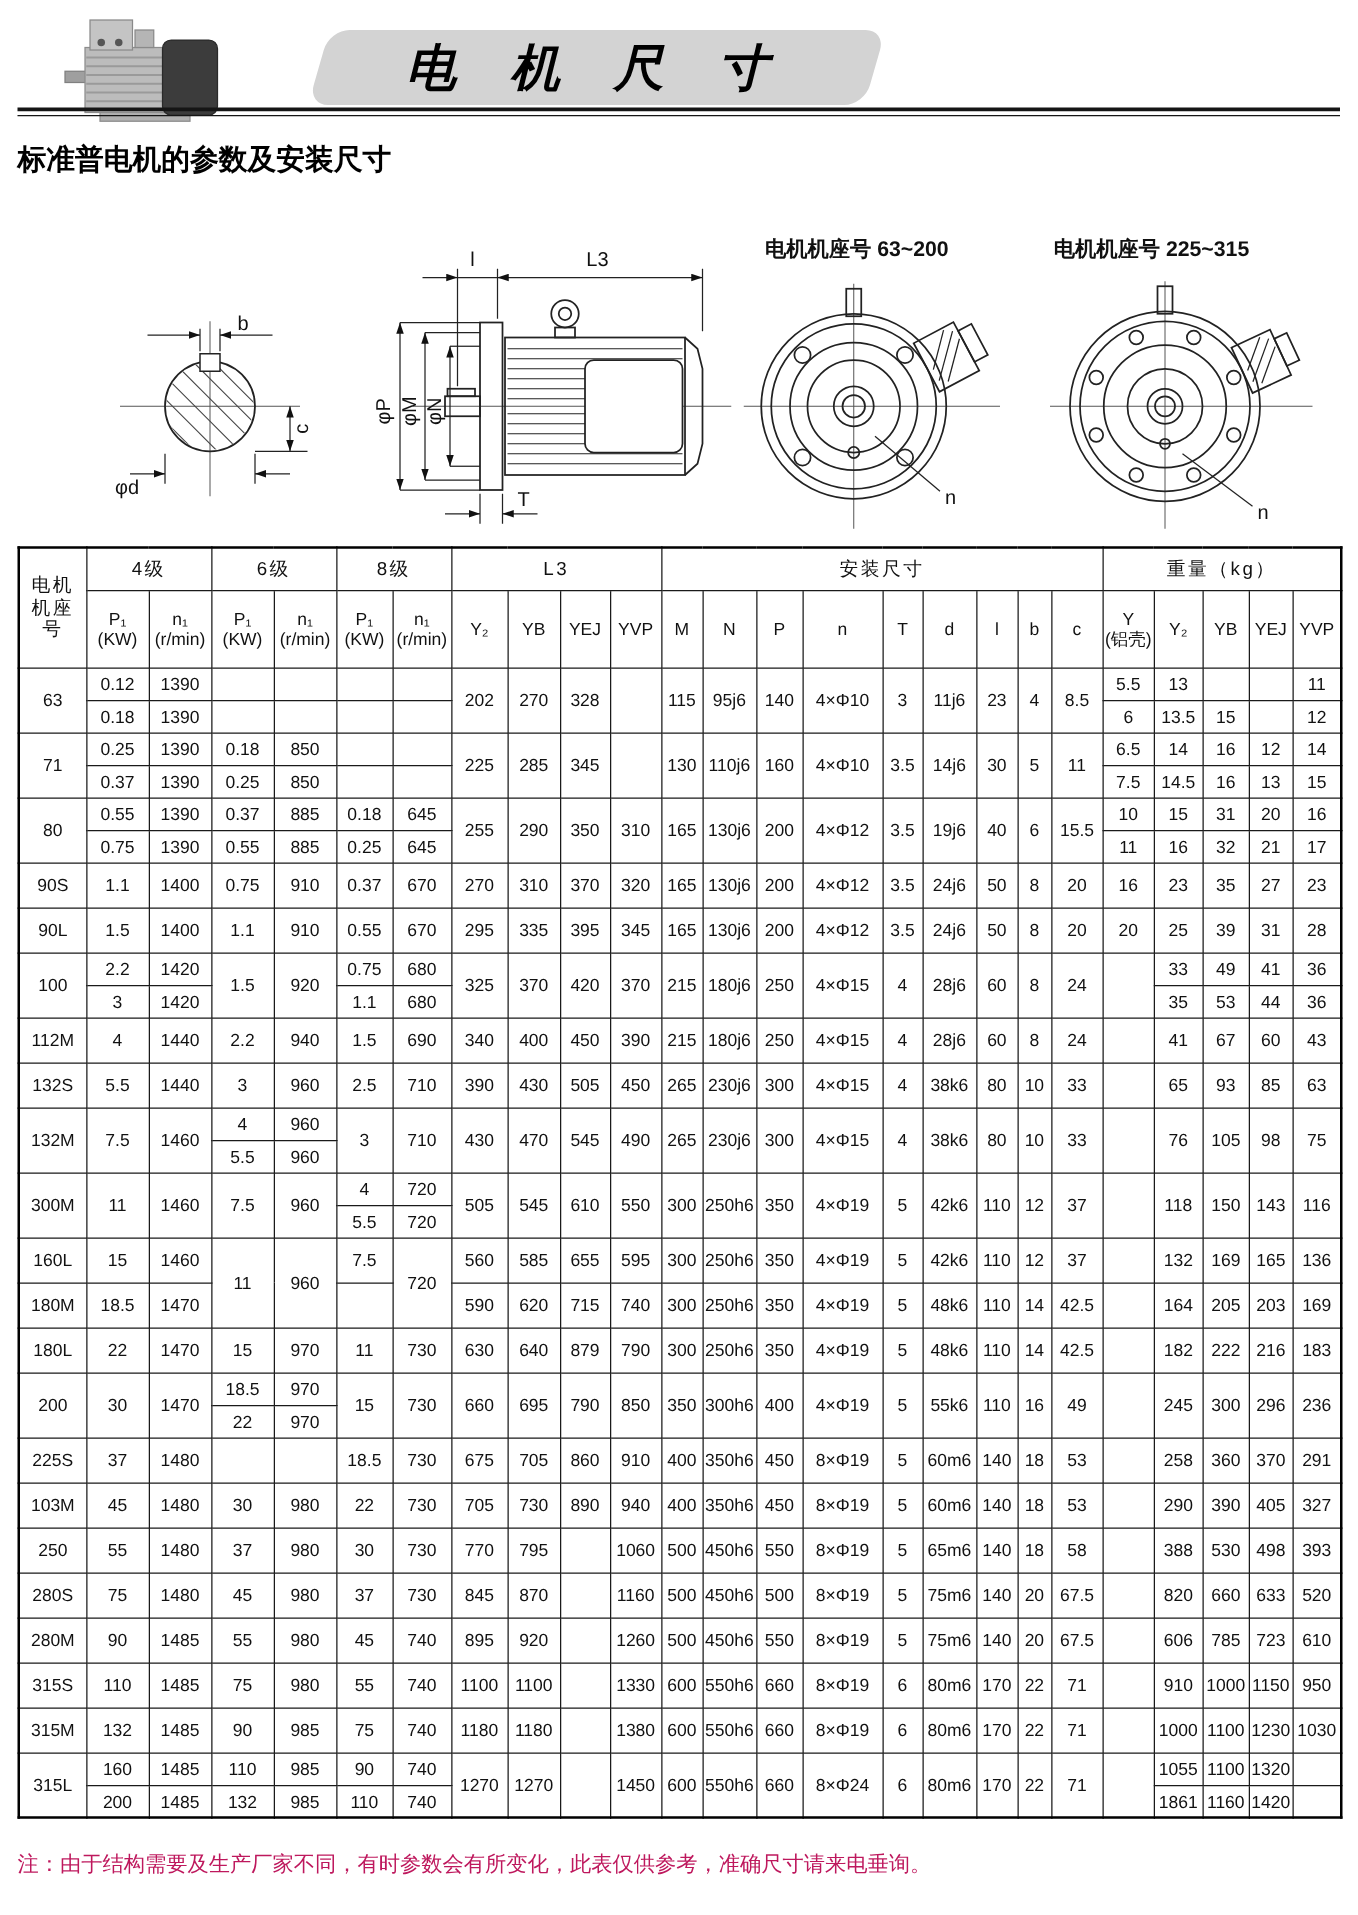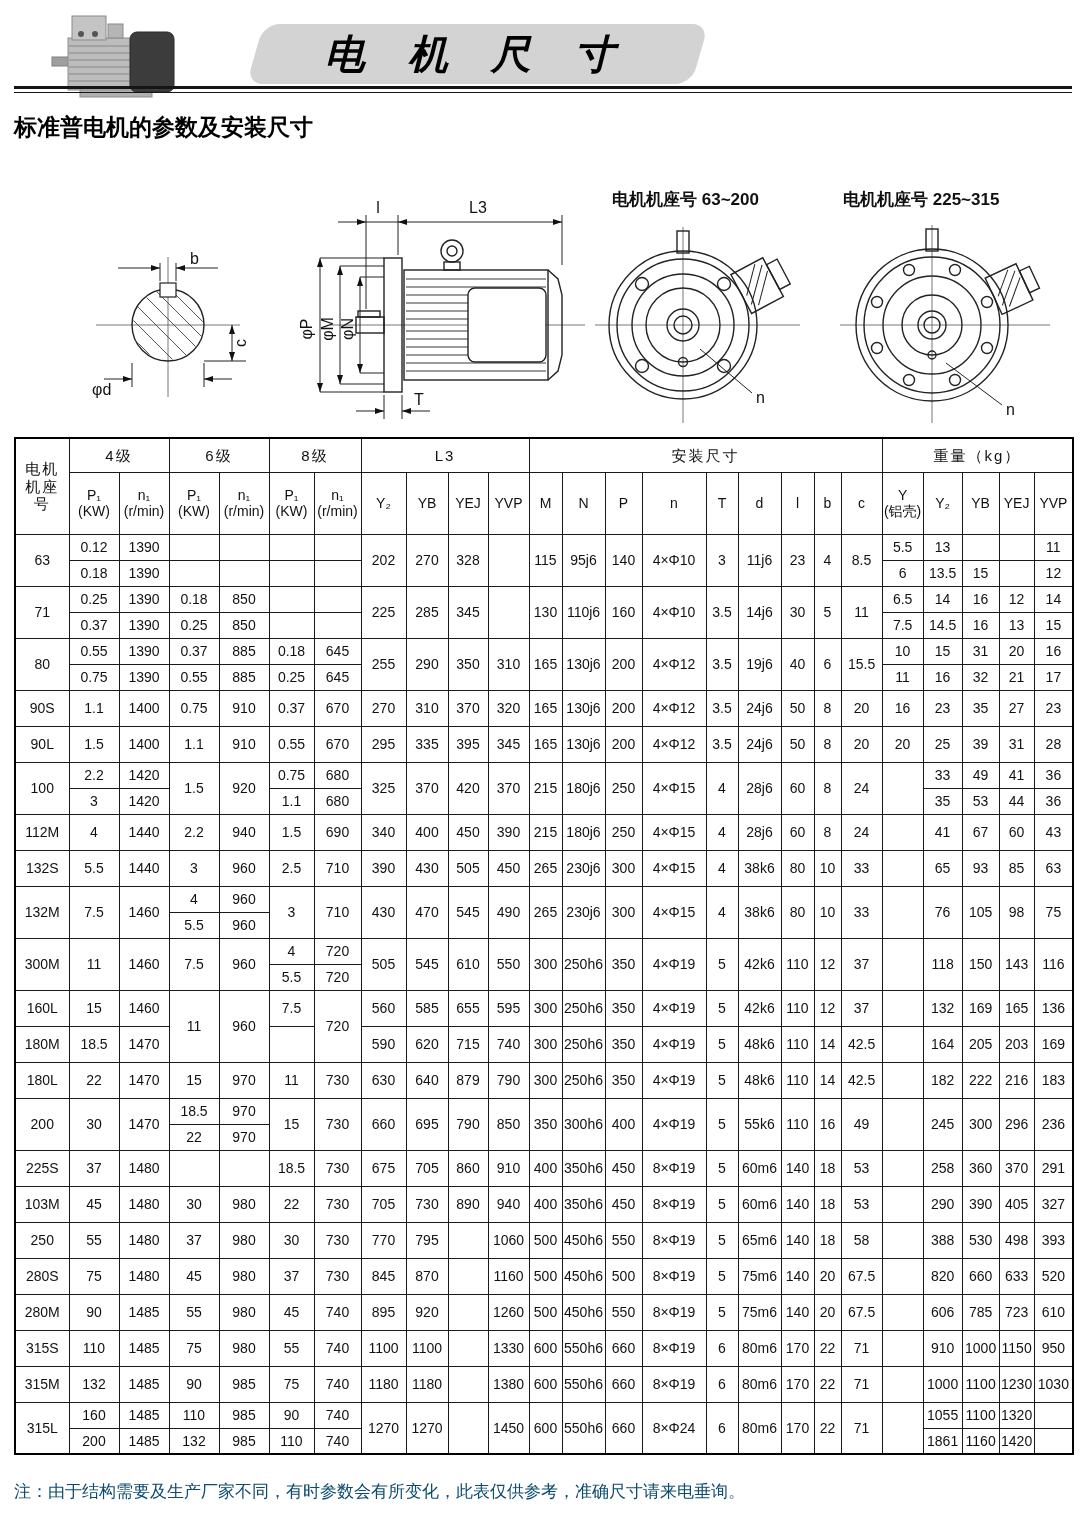--- a/index.html
+++ b/index.html
@@ -33,21 +33,21 @@
   .spec-table th,.spec-table td{border:1px solid #1a1a1a;padding:0 1px;overflow:hidden;
               white-space:pre-line;line-height:1.15;}
   .spec-table td{white-space:nowrap;}
   .spec-table thead tr.h1{height:34px;padding-left:45px;}
   .spec-table thead tr.h2{height:62px;text-align:center;}
   .spec-table th{font-weight:normal;font-size:14px;}
   .spec-table thead tr.h1 th{font-size:15px;letter-spacing:2px;}
   tbody tr.rs{height:26px;}
   tbody tr.rf{height:36px;}
 
-  .note{position:absolute;left:14px;top:1480px;margin:0;font-size:17px;color:#0c4a6e;text-align:right;}
+  .note{position:absolute;left:14px;top:1480px;margin:0;font-size:17px;color:#be185d;text-align:right;}
 </style>
 </head>
 <body>
 
 <div class="page">
 
   <div class="photo">
     <svg width="135" height="100" viewBox="0 0 135 100">
       <rect x="30" y="80" width="72" height="9" fill="#b0b0b0" stroke="#8d8d8d"></rect>
       <rect x="2" y="49" width="17" height="9" fill="#9f9f9f" stroke="#808080"></rect>

